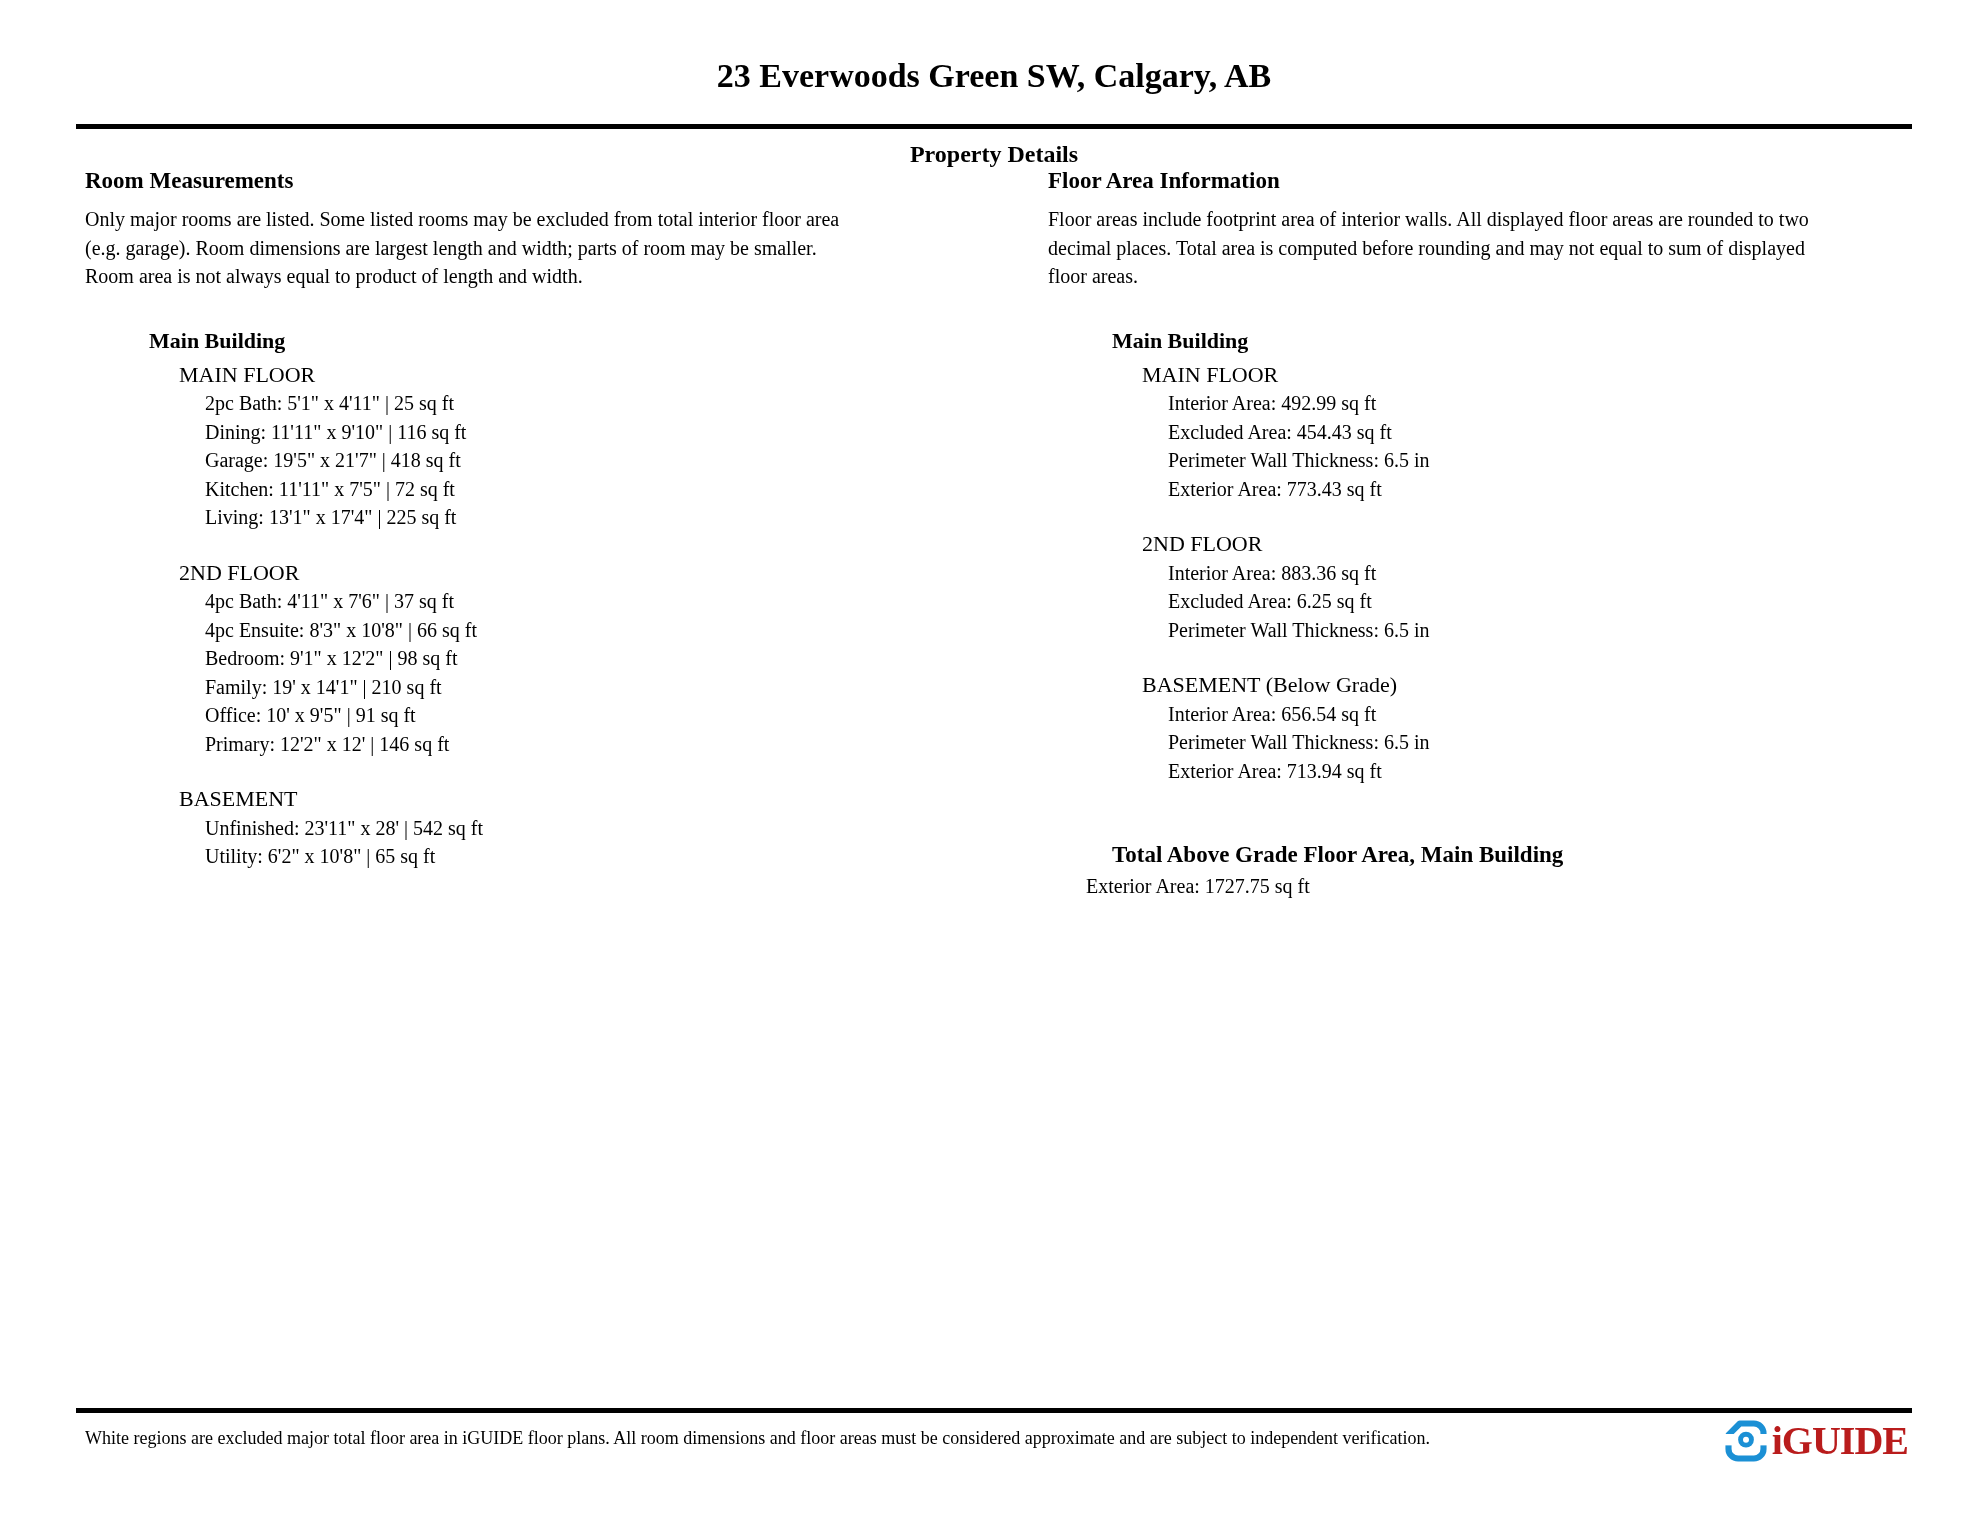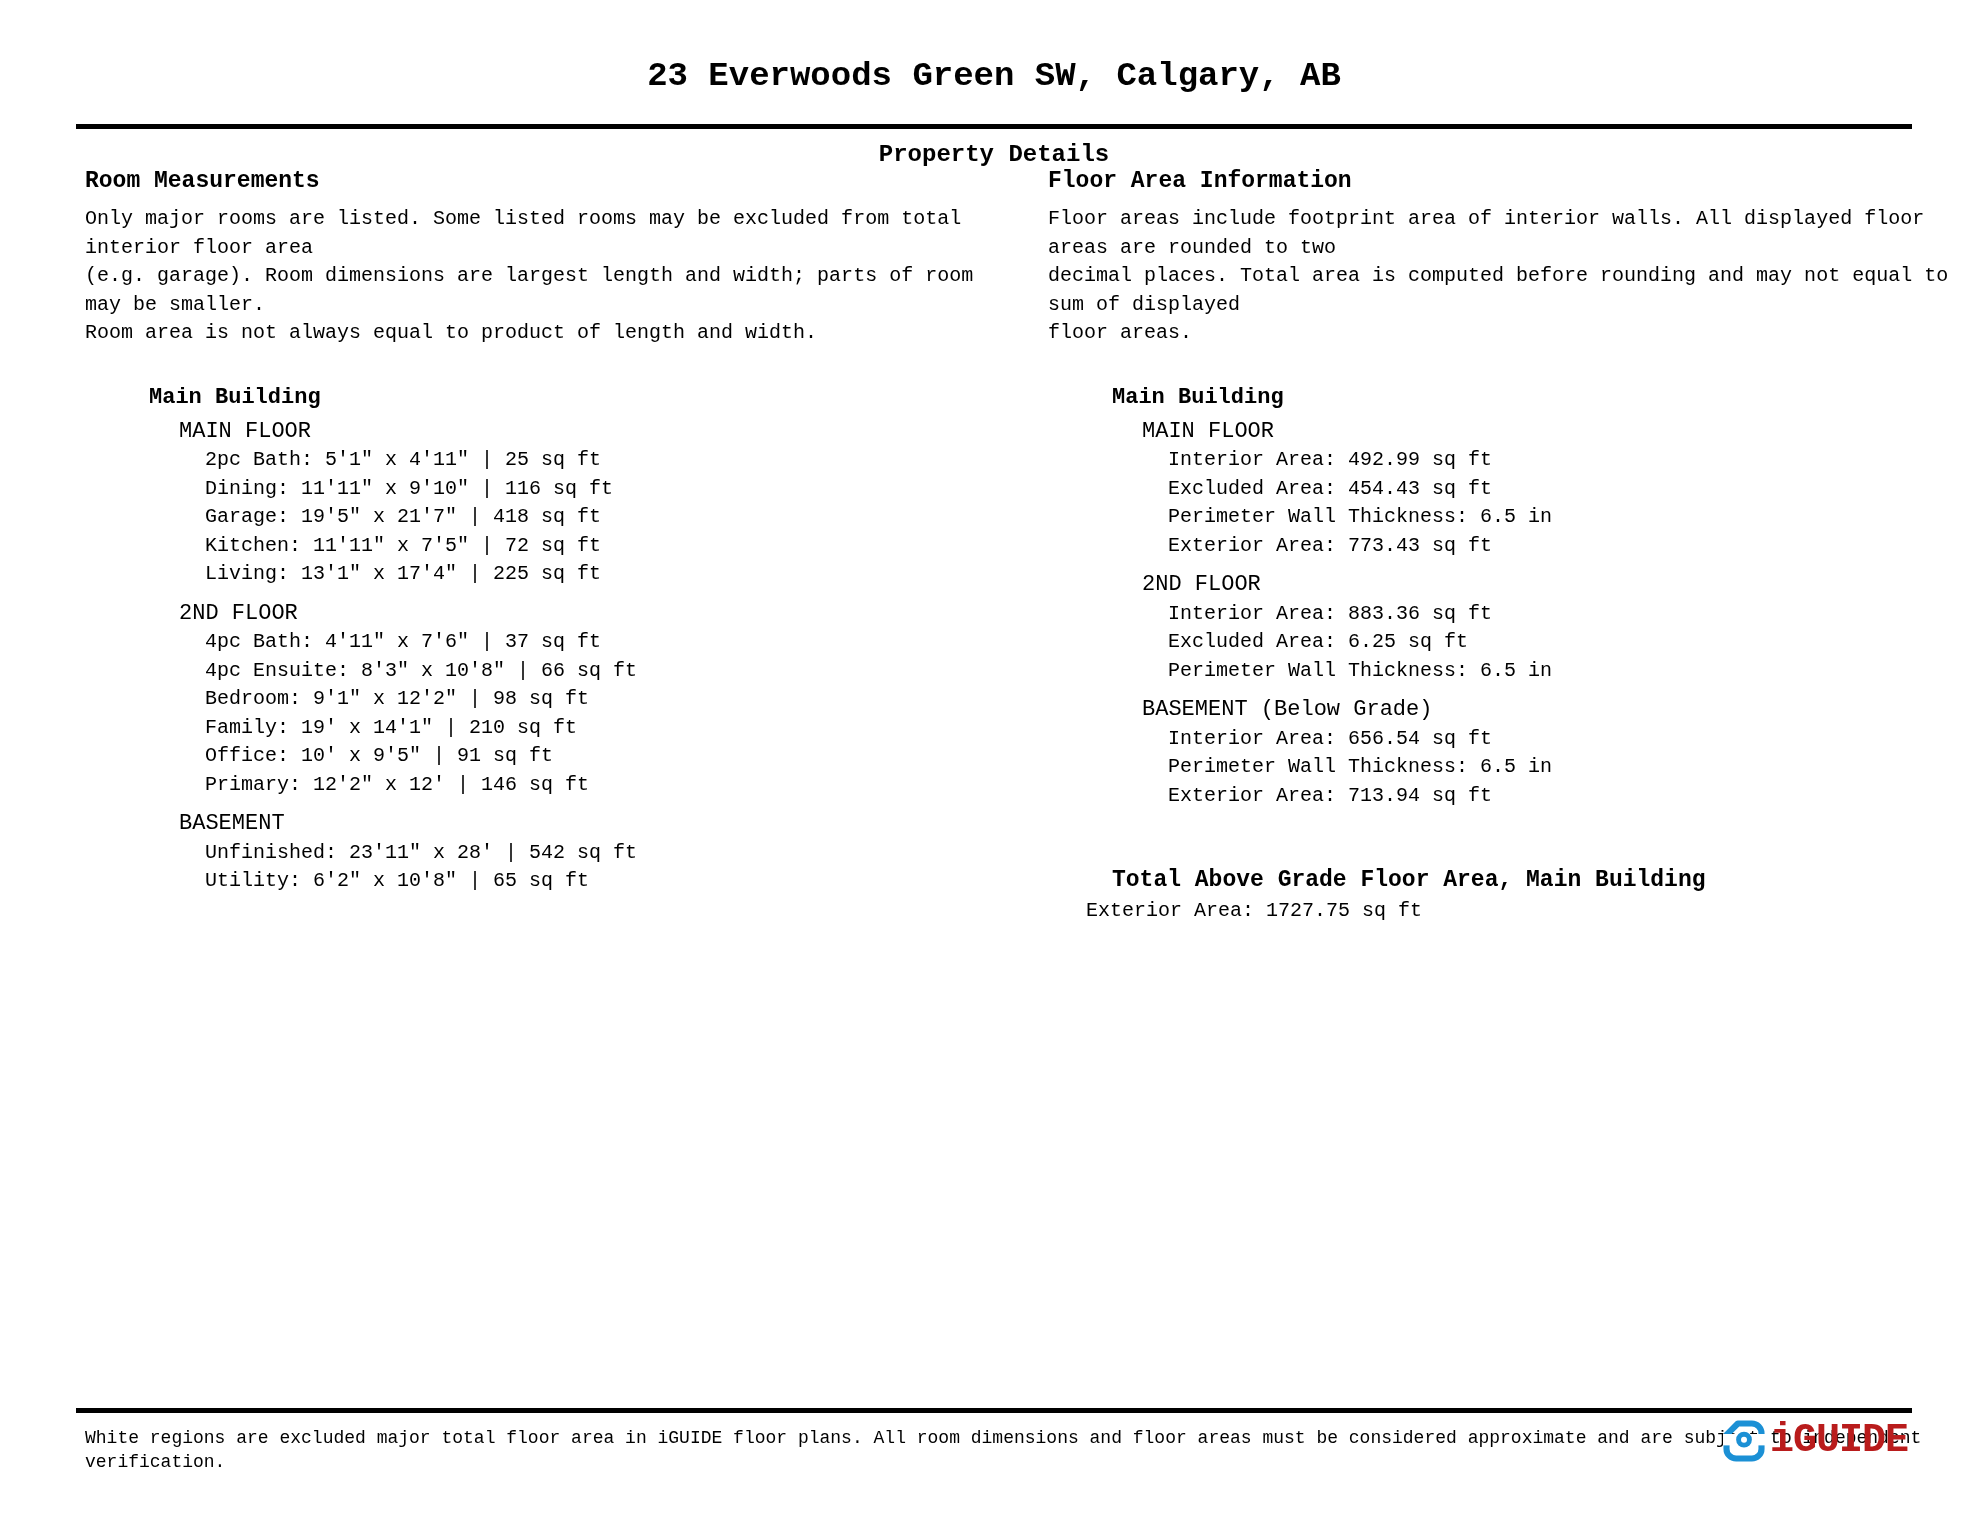--- a/index.html
+++ b/index.html
@@ -2,21 +2,21 @@
 <html><head>
 <meta charset="utf-8">
 <style>
   html, body { margin: 0; padding: 0; background: #ffffff; }
   .page {
     position: relative;
     width: 1988px;
     height: 1536px;
     background: #ffffff;
     color: #000000;
-    font-family: Liberation Mono, monospace;
+    font-family: Liberation Serif, serif;
     overflow: hidden;
   }
   .doc-title {
     position: absolute;
     top: 57px; left: 0; width: 100%;
     text-align: center;
     font-size: 34px;
     font-weight: bold;
   }
   .rule-top {
@@ -52,21 +52,21 @@
     white-space: pre-line;
   }
   .building-name {
     font-size: 22px;
     font-weight: bold;
     line-height: 28px;
     margin: 36px 0 0 64px;
   }
   .floors { margin-left: 94px; }
   .floor-group { margin-top: 6px; }
-  .floor-group + .floor-group { margin-top: 11px; }
+  .floor-group + .floor-group { margin-top: 27px; }
   .floor-name {
     font-size: 22px;
     line-height: 28.5px;
   }
   .item-line {
     font-size: 20px;
     line-height: 28.5px;
     margin-left: 26px;
   }
   .total-heading {

